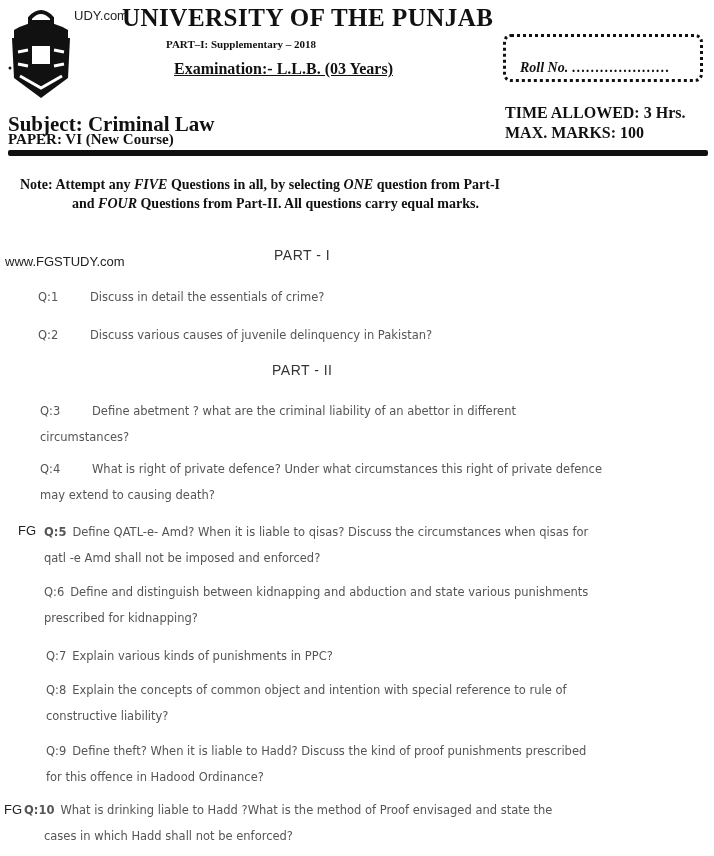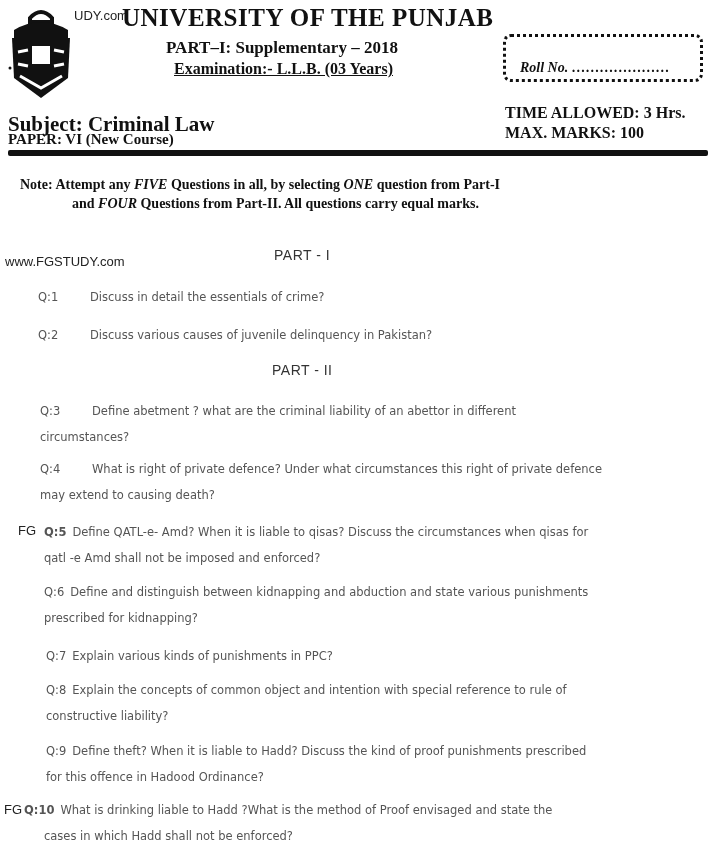--- a/index.html
+++ b/index.html
@@ -4,21 +4,21 @@
   <style>
     html, body { margin: 0; padding: 0; background: #ffffff; }
     body {
       width: 714px; height: 856px; position: relative; overflow: hidden;
       color: #111; font-family: "Liberation Serif", serif;
     }
     .abs { position: absolute; }
     .logo { left: 8px; top: 8px; width: 66px; height: 92px; }
     .wm { font-family: "Liberation Sans", sans-serif; font-size: 13px; color: #222; font-weight: normal; }
     .uni-title { left: 122px; top: 4px; font-size: 25px; font-weight: bold; letter-spacing: 0.5px; }
-    .part-line { left: 166px; top: 38px; font-size: 17px; font-weight: bold; }
+    .part-line { left: 166px; top: 38px; font-size: 11px; font-weight: bold; }
     .exam-line { left: 174px; top: 60px; font-size: 16px; font-weight: bold; text-decoration: underline; }
     .roll-box {
       left: 503px; top: 34px; width: 200px; height: 48px;
       border: 3px dotted #111; border-radius: 8px; box-sizing: border-box; font-style: italic;
     }
     .roll-label { left: 14px; bottom: 3px; font-size: 14px; font-weight: bold; white-space: nowrap; }
     .subject { left: 8px; top: 112px; font-size: 21px; font-weight: bold; }
     .paper { left: 8px; top: 131px; font-size: 15px; font-weight: bold; }
     .time { left: 505px; top: 104px; font-size: 16px; font-weight: bold; }
     .marks { left: 505px; top: 124px; font-size: 16px; font-weight: bold; }

